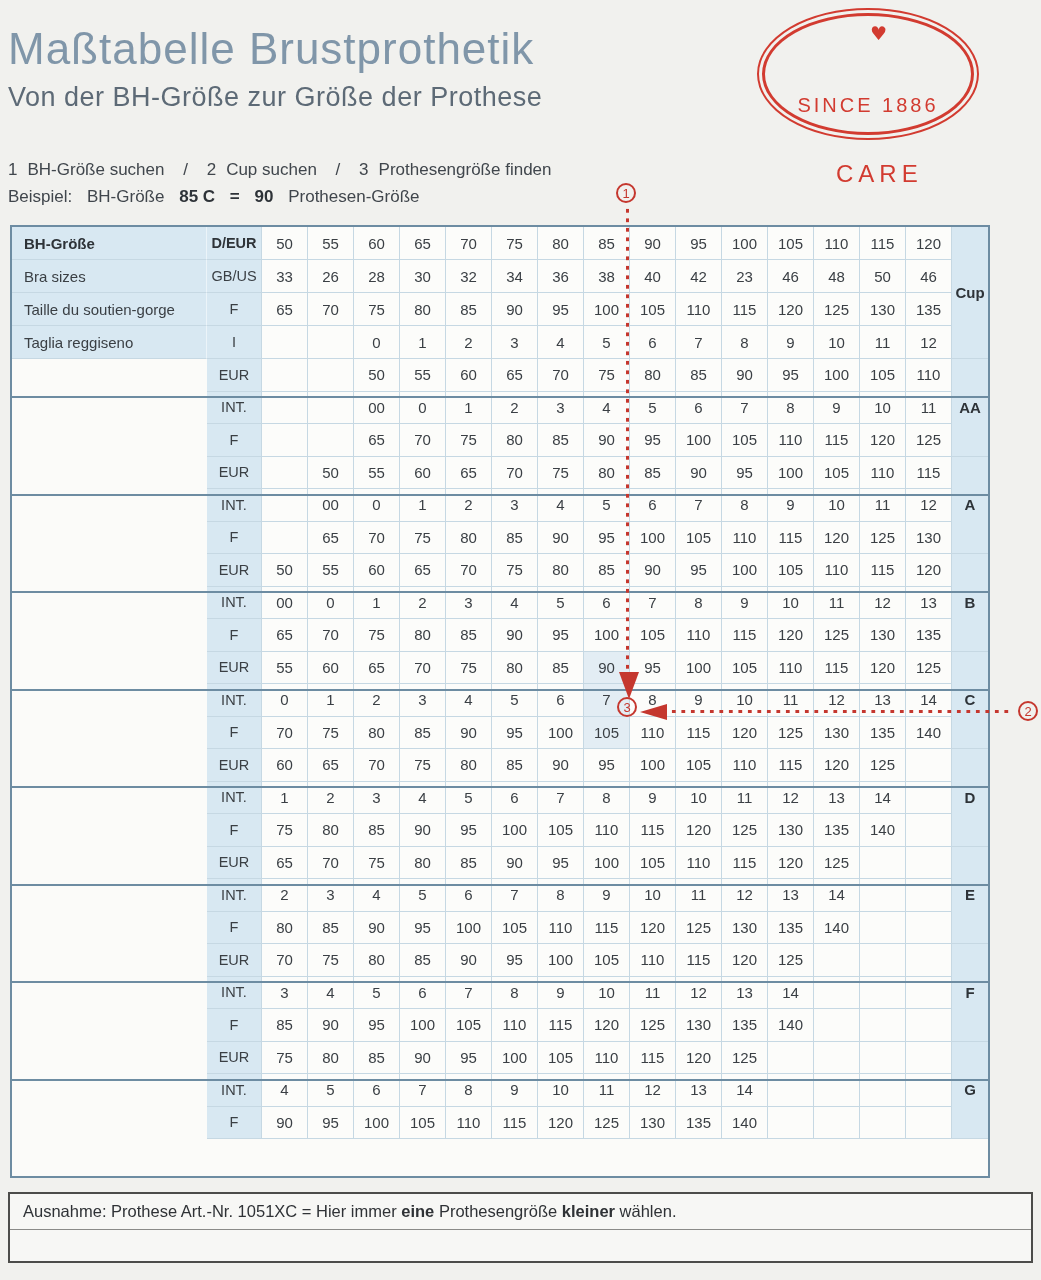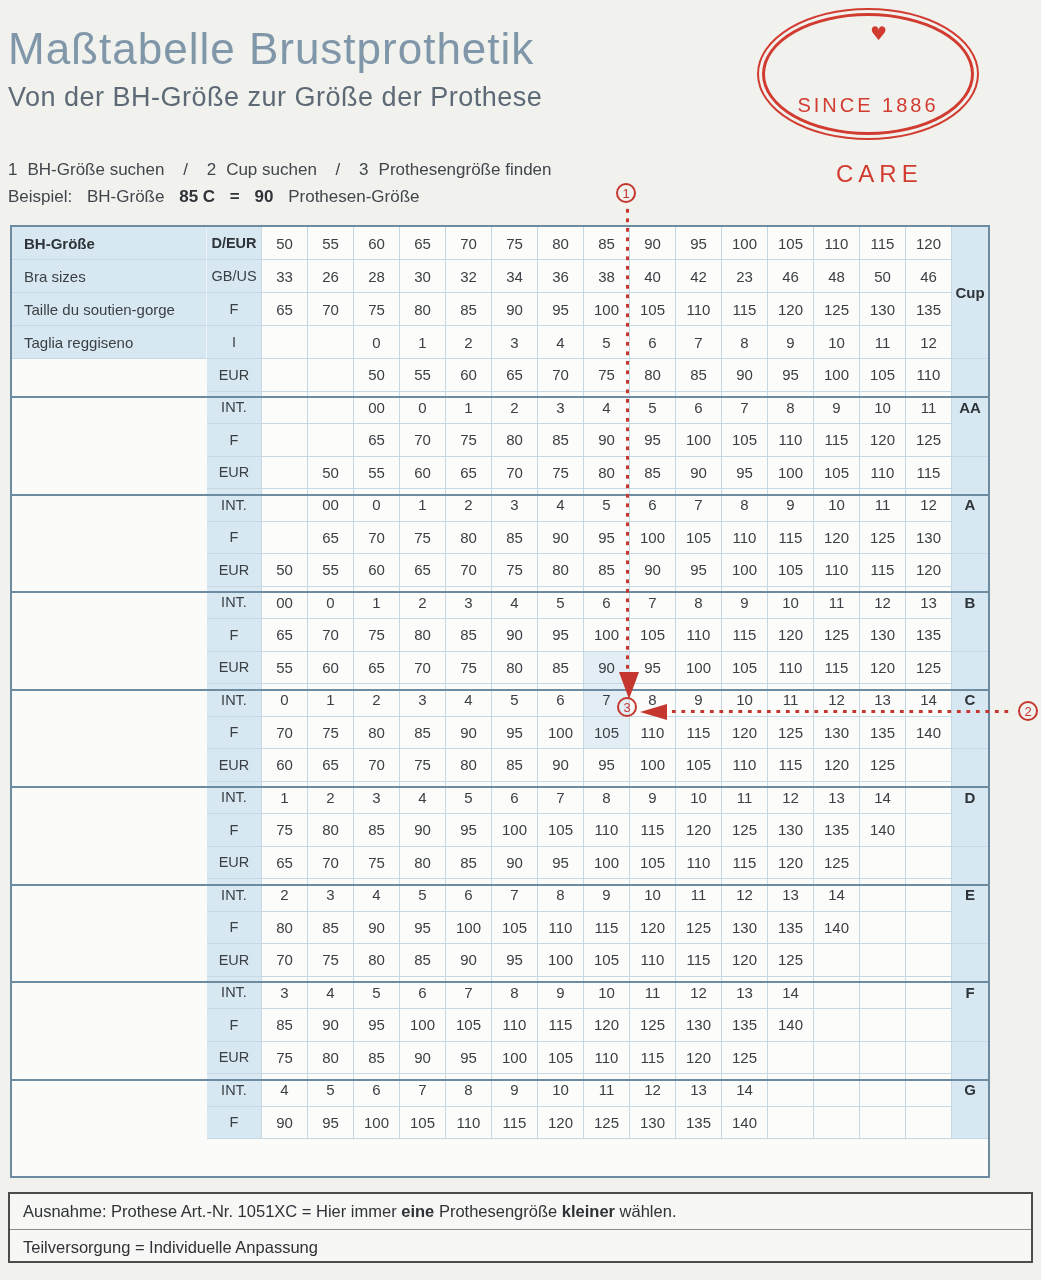--- a/index.html
+++ b/index.html
@@ -625,14 +625,13 @@
 <div class="arrow-down"></div>
 <div class="badge" style="left:617px;top:697px;">3</div>
 <div class="arrow-left"></div>
 <div class="hdots"></div>
 <div class="badge" style="left:1018px;top:701px;">2</div>
 
 <div class="footer-box">
   <div class="footer-row first">
     <span>Ausnahme: Prothese Art.-Nr. 1051XC = Hier immer </span><span class="b">eine</span><span> Prothesengröße </span><span class="b">kleiner</span><span> wählen.</span>
   </div>
-  <div class="footer-row">Teilversorgung = Individuelle Anpassung</div>
 </div>
 
 </body></html>

